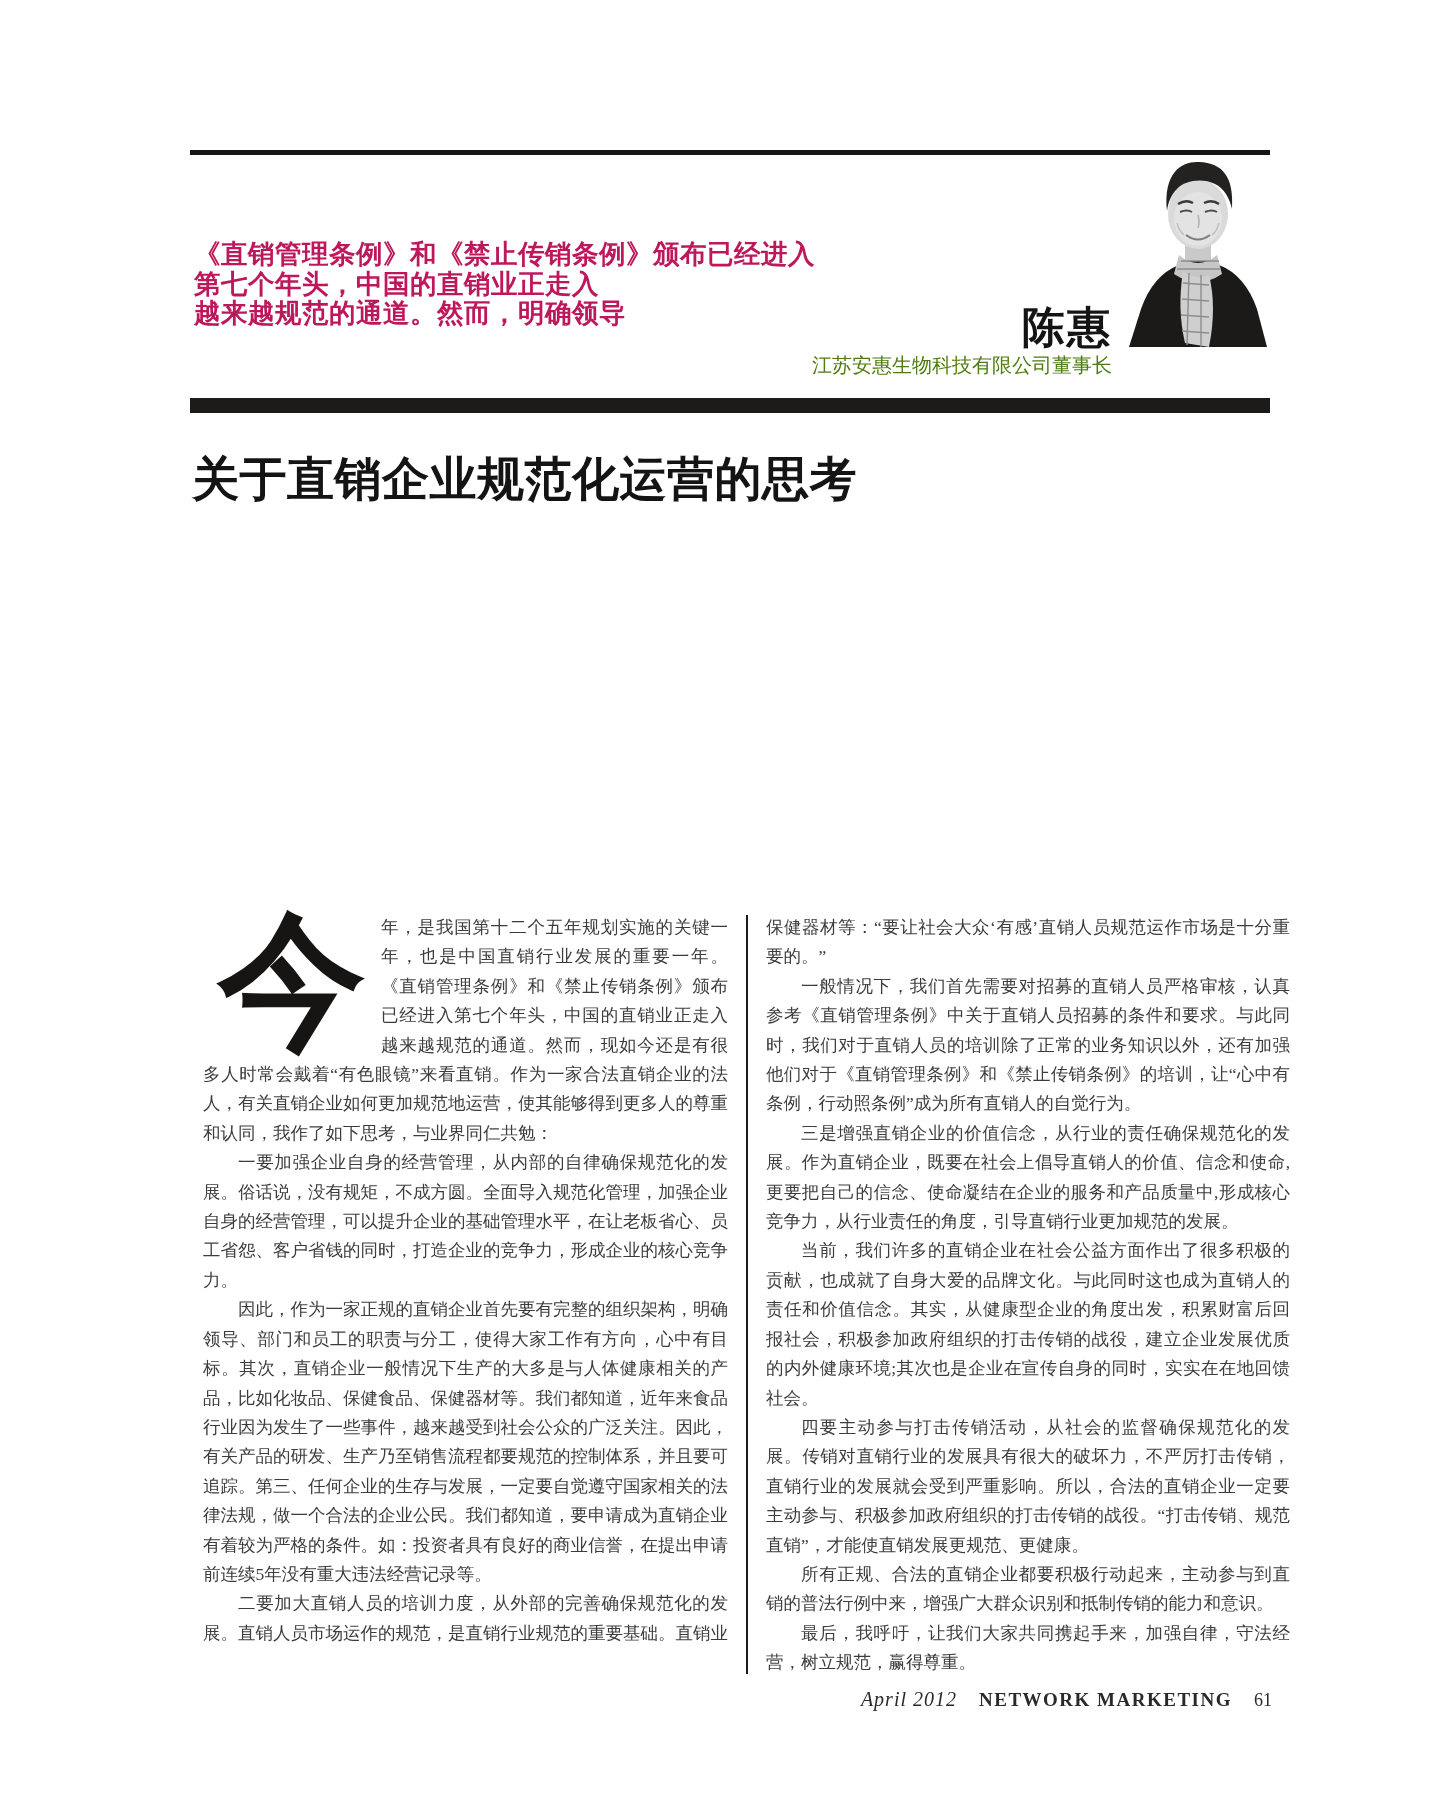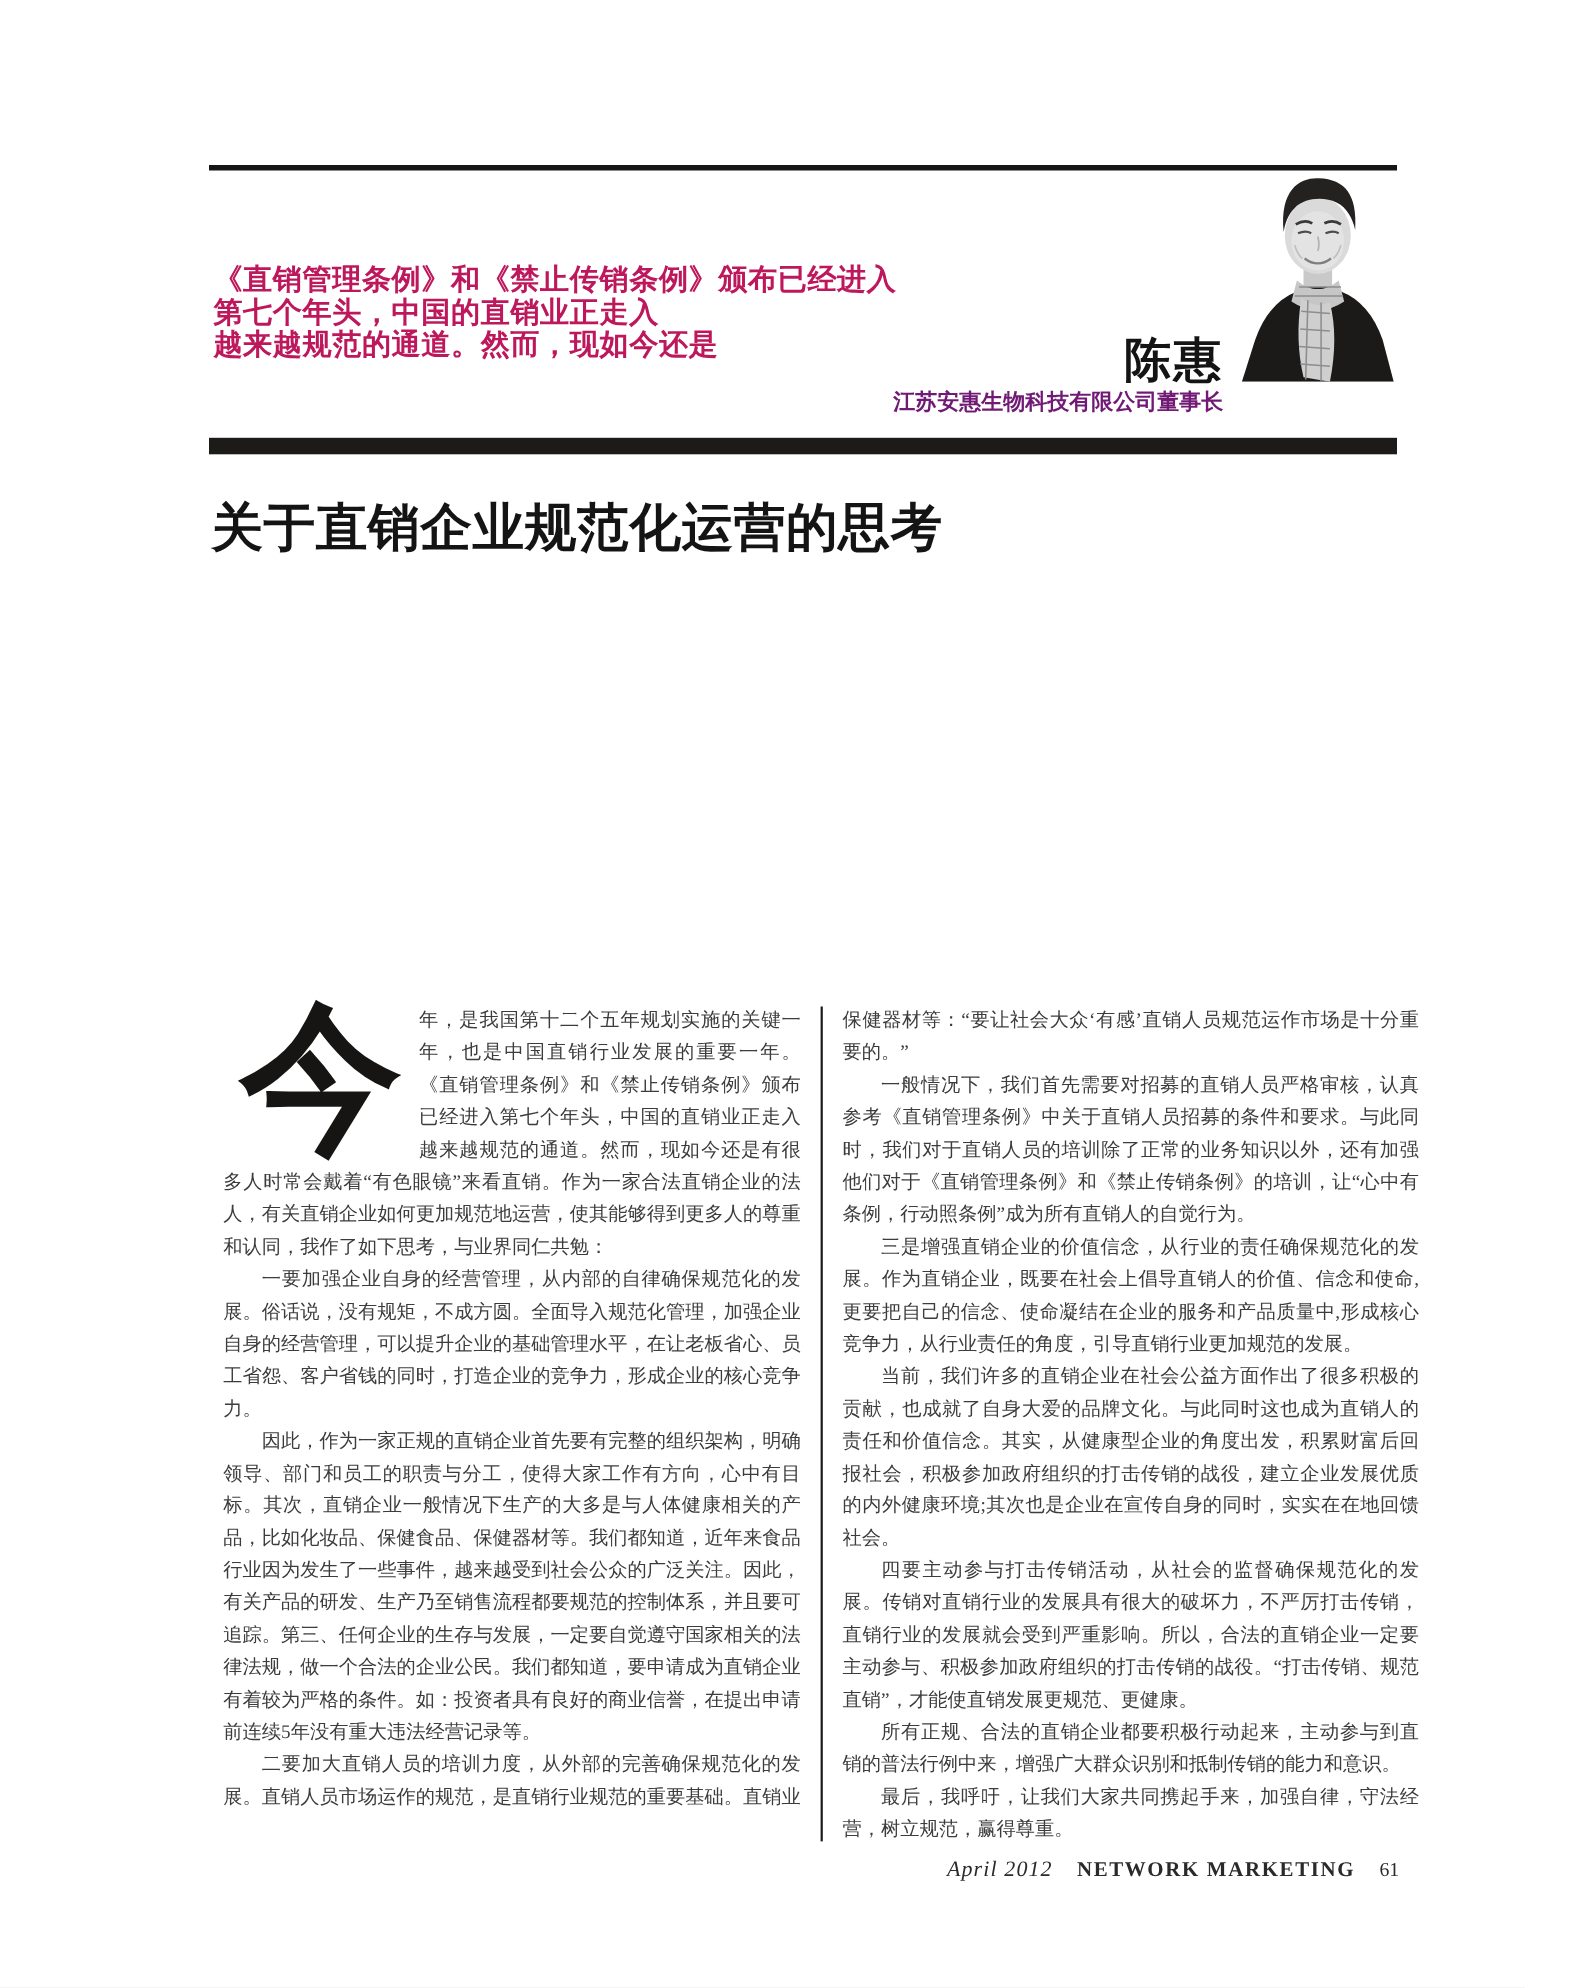--- a/index.html
+++ b/index.html
@@ -5,22 +5,22 @@
   html,body{margin:0;padding:0;background:#e8e8e8;}
   .page{position:relative;width:1443px;height:1807px;background:#ffffff;margin:0 auto;
         font-family:"Liberation Serif","DejaVu Serif",serif;color:#1b1b1b;overflow:hidden;}
   .rule-thin{position:absolute;left:190px;top:150px;width:1080px;height:5px;background:#161616;}
   .rule-thick{position:absolute;left:190px;top:398px;width:1080px;height:15px;background:#1d1b1a;}
 
   .intro{position:absolute;left:194px;top:240px;font-weight:900;font-size:26.5px;
          line-height:29.5px;color:#be185d;letter-spacing:0.5px;white-space:nowrap;}
   .author-name{position:absolute;right:331px;top:299px;font-size:43px;font-weight:900;
          color:#141414;letter-spacing:2px;white-space:nowrap;}
-  .author-title{position:absolute;right:331px;top:352px;font-size:20px;font-weight:700;
-         color:#701a75;white-space:nowrap;}
+  .author-title{position:absolute;right:331px;top:352px;font-size:20px;font-weight:400;
+         color:#4d7c0f;white-space:nowrap;}
   .portrait{position:absolute;left:1125px;top:157px;width:145px;height:190px;}
 
   .headline{position:absolute;left:192px;top:448px;font-size:47px;font-weight:900;
          color:#141414;letter-spacing:0.5px;white-space:nowrap;}
 
   .body-wrap{position:absolute;left:203px;top:913px;width:1089px;display:flex;align-items:stretch;}
   .col{width:525px;font-size:17.5px;line-height:29.4px;color:#3c3c3c;
        text-align:justify;text-justify:inter-ideograph;}
   .col-right{width:524px;}
   .divider{width:2px;background:#1a1a1a;margin:2px 18px 4px 18px;}
@@ -38,21 +38,21 @@
 </head>
 <body>
 
 <div class="page">
 
   <div class="rule-thin"></div>
 
   <div class="intro">
     <div>《直销管理条例》和《禁止传销条例》颁布已经进入</div>
     <div>第七个年头，中国的直销业正走入</div>
-    <div>越来越规范的通道。然而，现如今还是</div>
+    <div>越来越规范的通道。然而，明确领导</div>
   </div>
 
   <div class="author-name">陈惠</div>
   <div class="author-title">江苏安惠生物科技有限公司董事长</div>
 
   <div class="portrait">
     <svg width="145" height="190" viewBox="0 0 145 190">
       <rect x="0" y="0" width="145" height="190" fill="#ffffff"></rect>
 
       <path d="M4,190 L16,152 Q28,118 54,108 L73,101 L94,108 Q120,118 132,152 L142,190 Z" fill="#1c1a19"></path>

